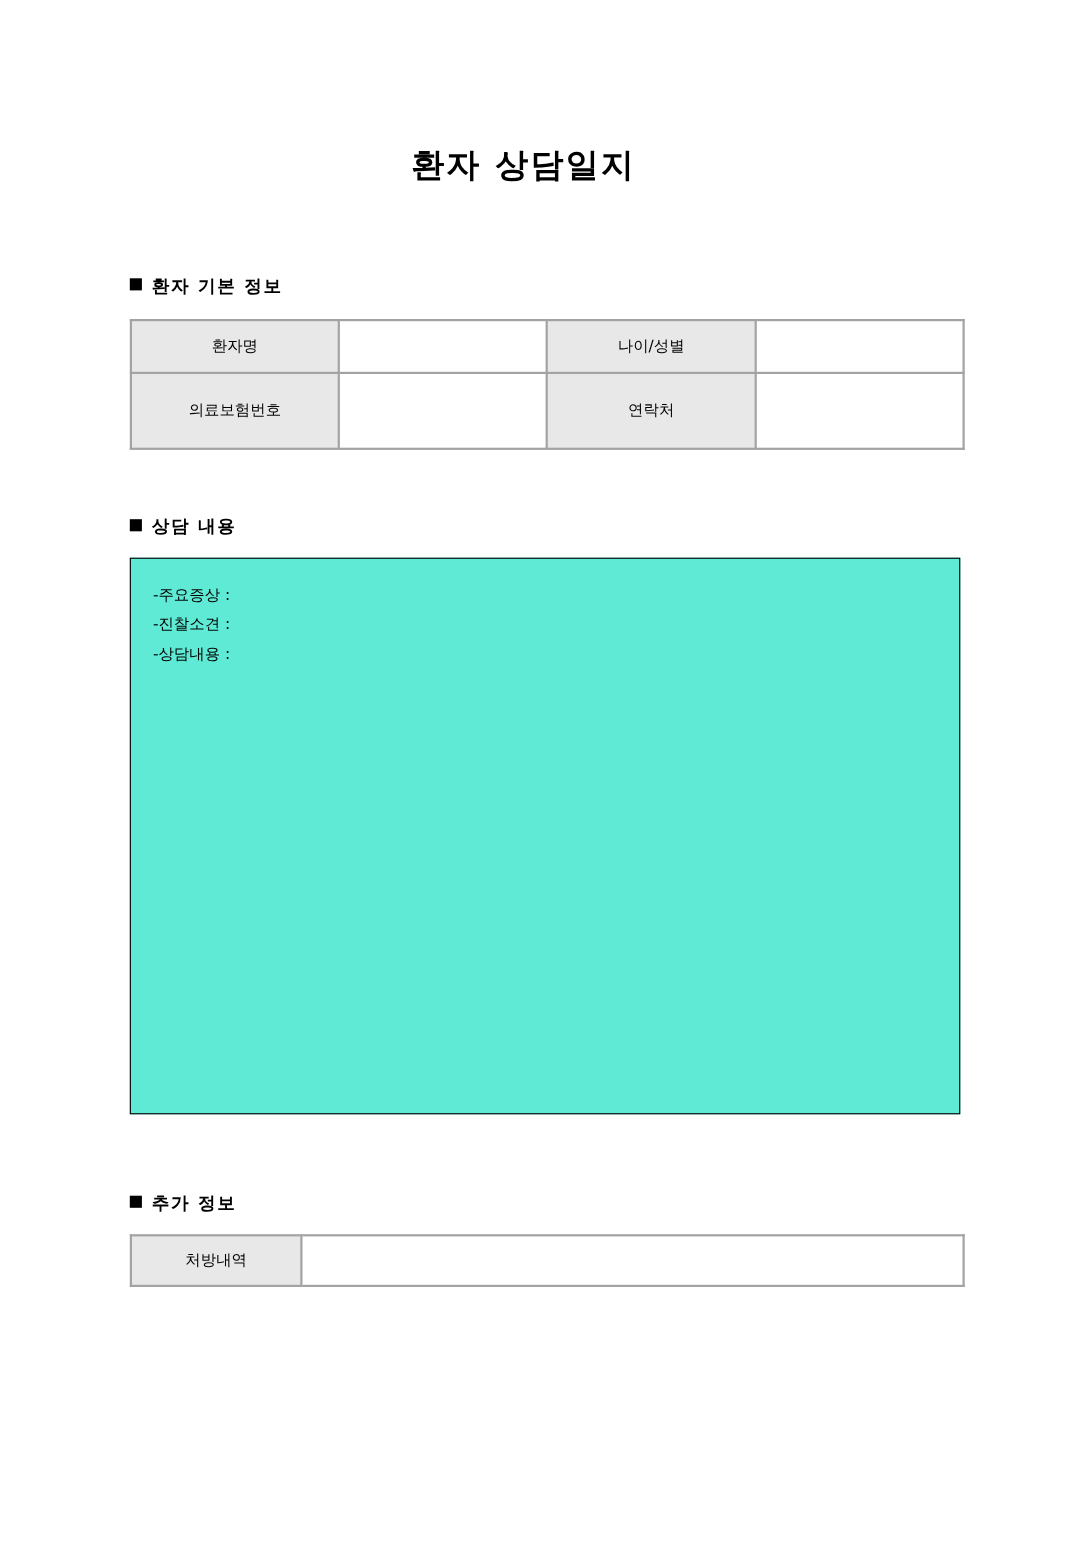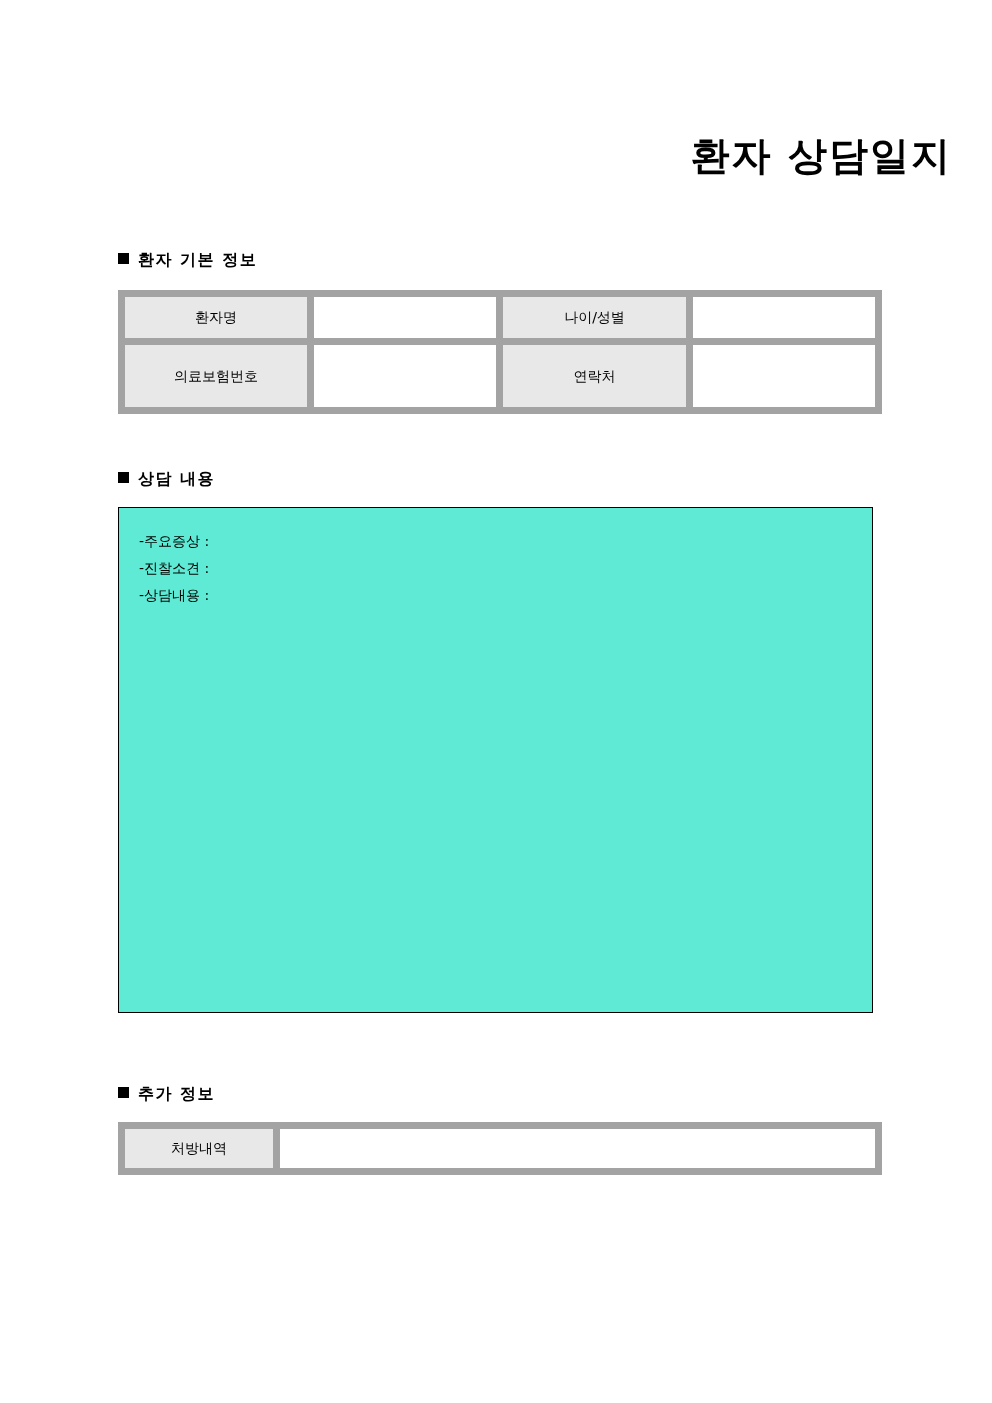--- a/index.html
+++ b/index.html
@@ -21,22 +21,22 @@
     height: 1403px;
     box-sizing: border-box;
   }
 
   
   .doc-title {
     position: absolute;
     left: 0;
     top: 133px;
     width: 952px;
-    text-align: right;
-    font-size: 39px;
+    text-align: center;
+    font-size: 30px;
     font-weight: bold;
     letter-spacing: 2px;
     line-height: 1.2;
   }
 
   
   .section-header {
     position: absolute;
     left: 118px;
     font-size: 16px;
@@ -57,21 +57,21 @@
   #hdr-extra { top: 1084px; }
 
   
   table.form-table {
     position: absolute;
     border-collapse: collapse;
     table-layout: fixed;
     font-size: 14px;
   }
   table.form-table td {
-    border: 7px solid #a3a3a3;
+    border: 2px solid #a3a3a3;
     padding: 0;
     vertical-align: middle;
     text-align: center;
     font-size: 14px;
     line-height: 1.3;
   }
   td.label-cell {
     background: #e8e8e8;
   }
   td.value-cell {

